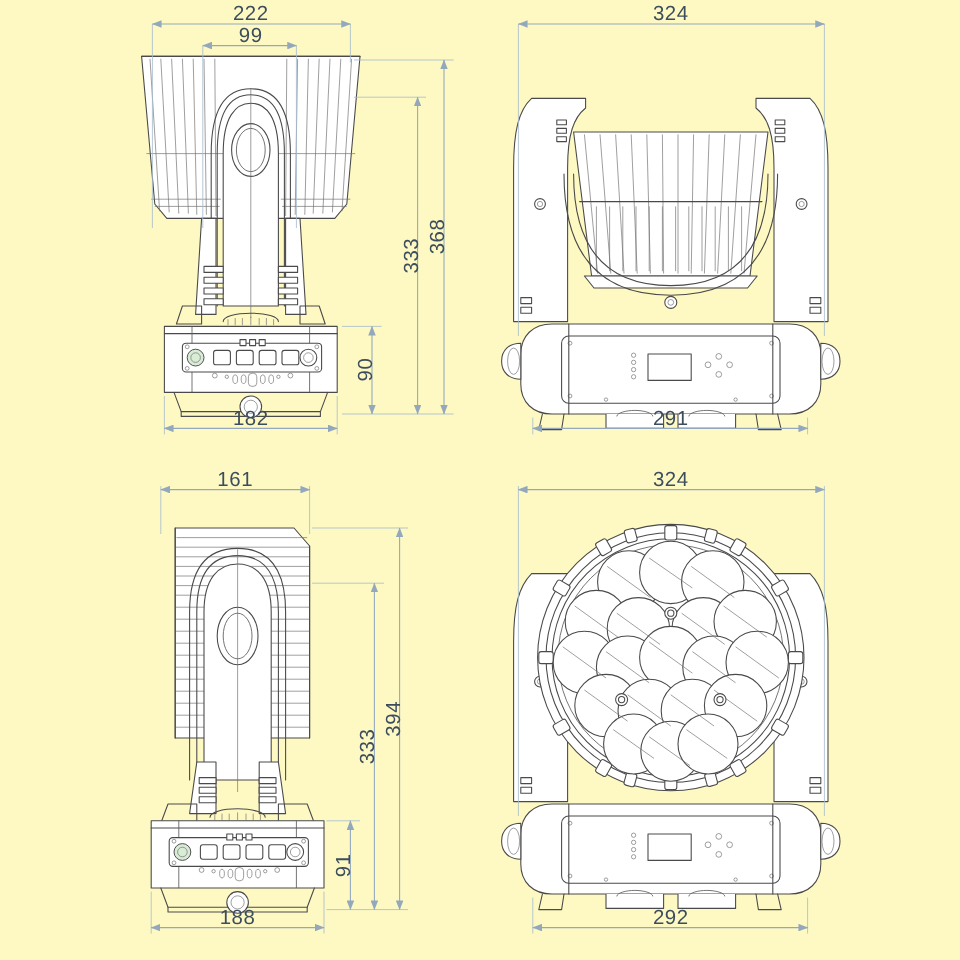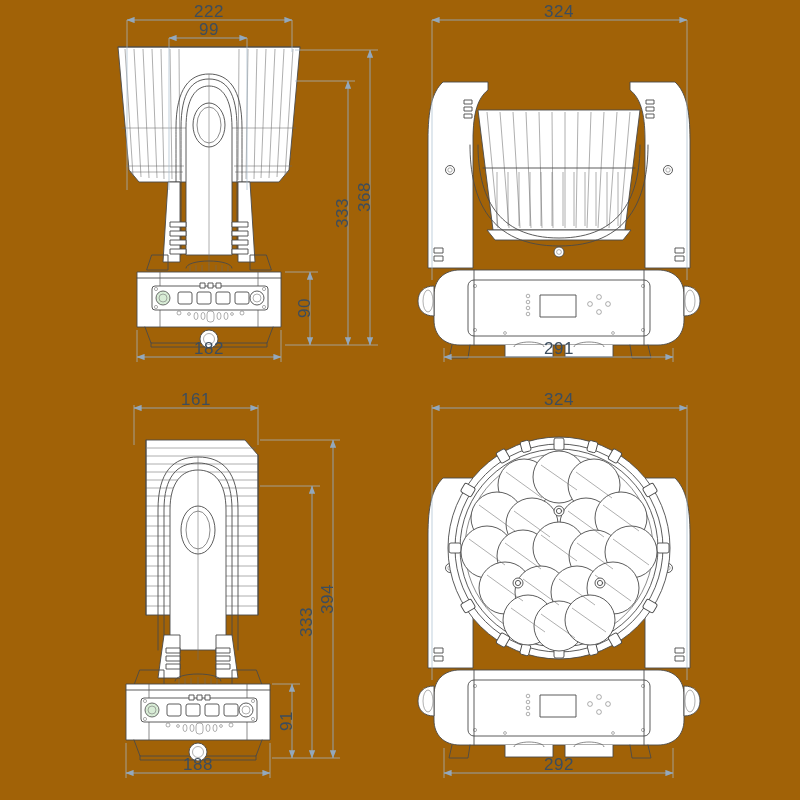--- a/index.html
+++ b/index.html
@@ -1,18 +1,18 @@
 <!DOCTYPE html>
 <html><head>
 <meta charset="utf-8">
 <style>
   html,body{margin:0;padding:0;background:#fff;}
   body{width:800px;height:800px;overflow:hidden;
        font-family:"Liberation Sans","DejaVu Sans",sans-serif;}
-  #sheet{position:relative;width:800px;height:800px;background:#a16207;}
+  #sheet{position:relative;width:800px;height:800px;background:#fef9c3;}
   svg{display:block;}
   .ln{fill:none;stroke:#4a4a4a;stroke-width:0.9;stroke-linejoin:round;stroke-linecap:round;}
   .ln2{fill:none;stroke:#5a5a5a;stroke-width:0.7;}
   .lnf{fill:#ffffff;stroke:#4a4a4a;stroke-width:0.9;stroke-linejoin:round;}
   .thin{fill:none;stroke:#6d6d6d;stroke-width:0.55;}
   .grn{fill:#d8ecd6;stroke:#4a4a4a;stroke-width:0.8;}
   .dimln{fill:none;stroke:#93a8bc;stroke-width:0.9;}
   .extln{fill:none;stroke:#a8bccd;stroke-width:0.7;}
   .dimtxt{fill:#3c4d5e;font-family:"Liberation Sans","DejaVu Sans",sans-serif;
           font-size:17px;letter-spacing:0.5px;}

